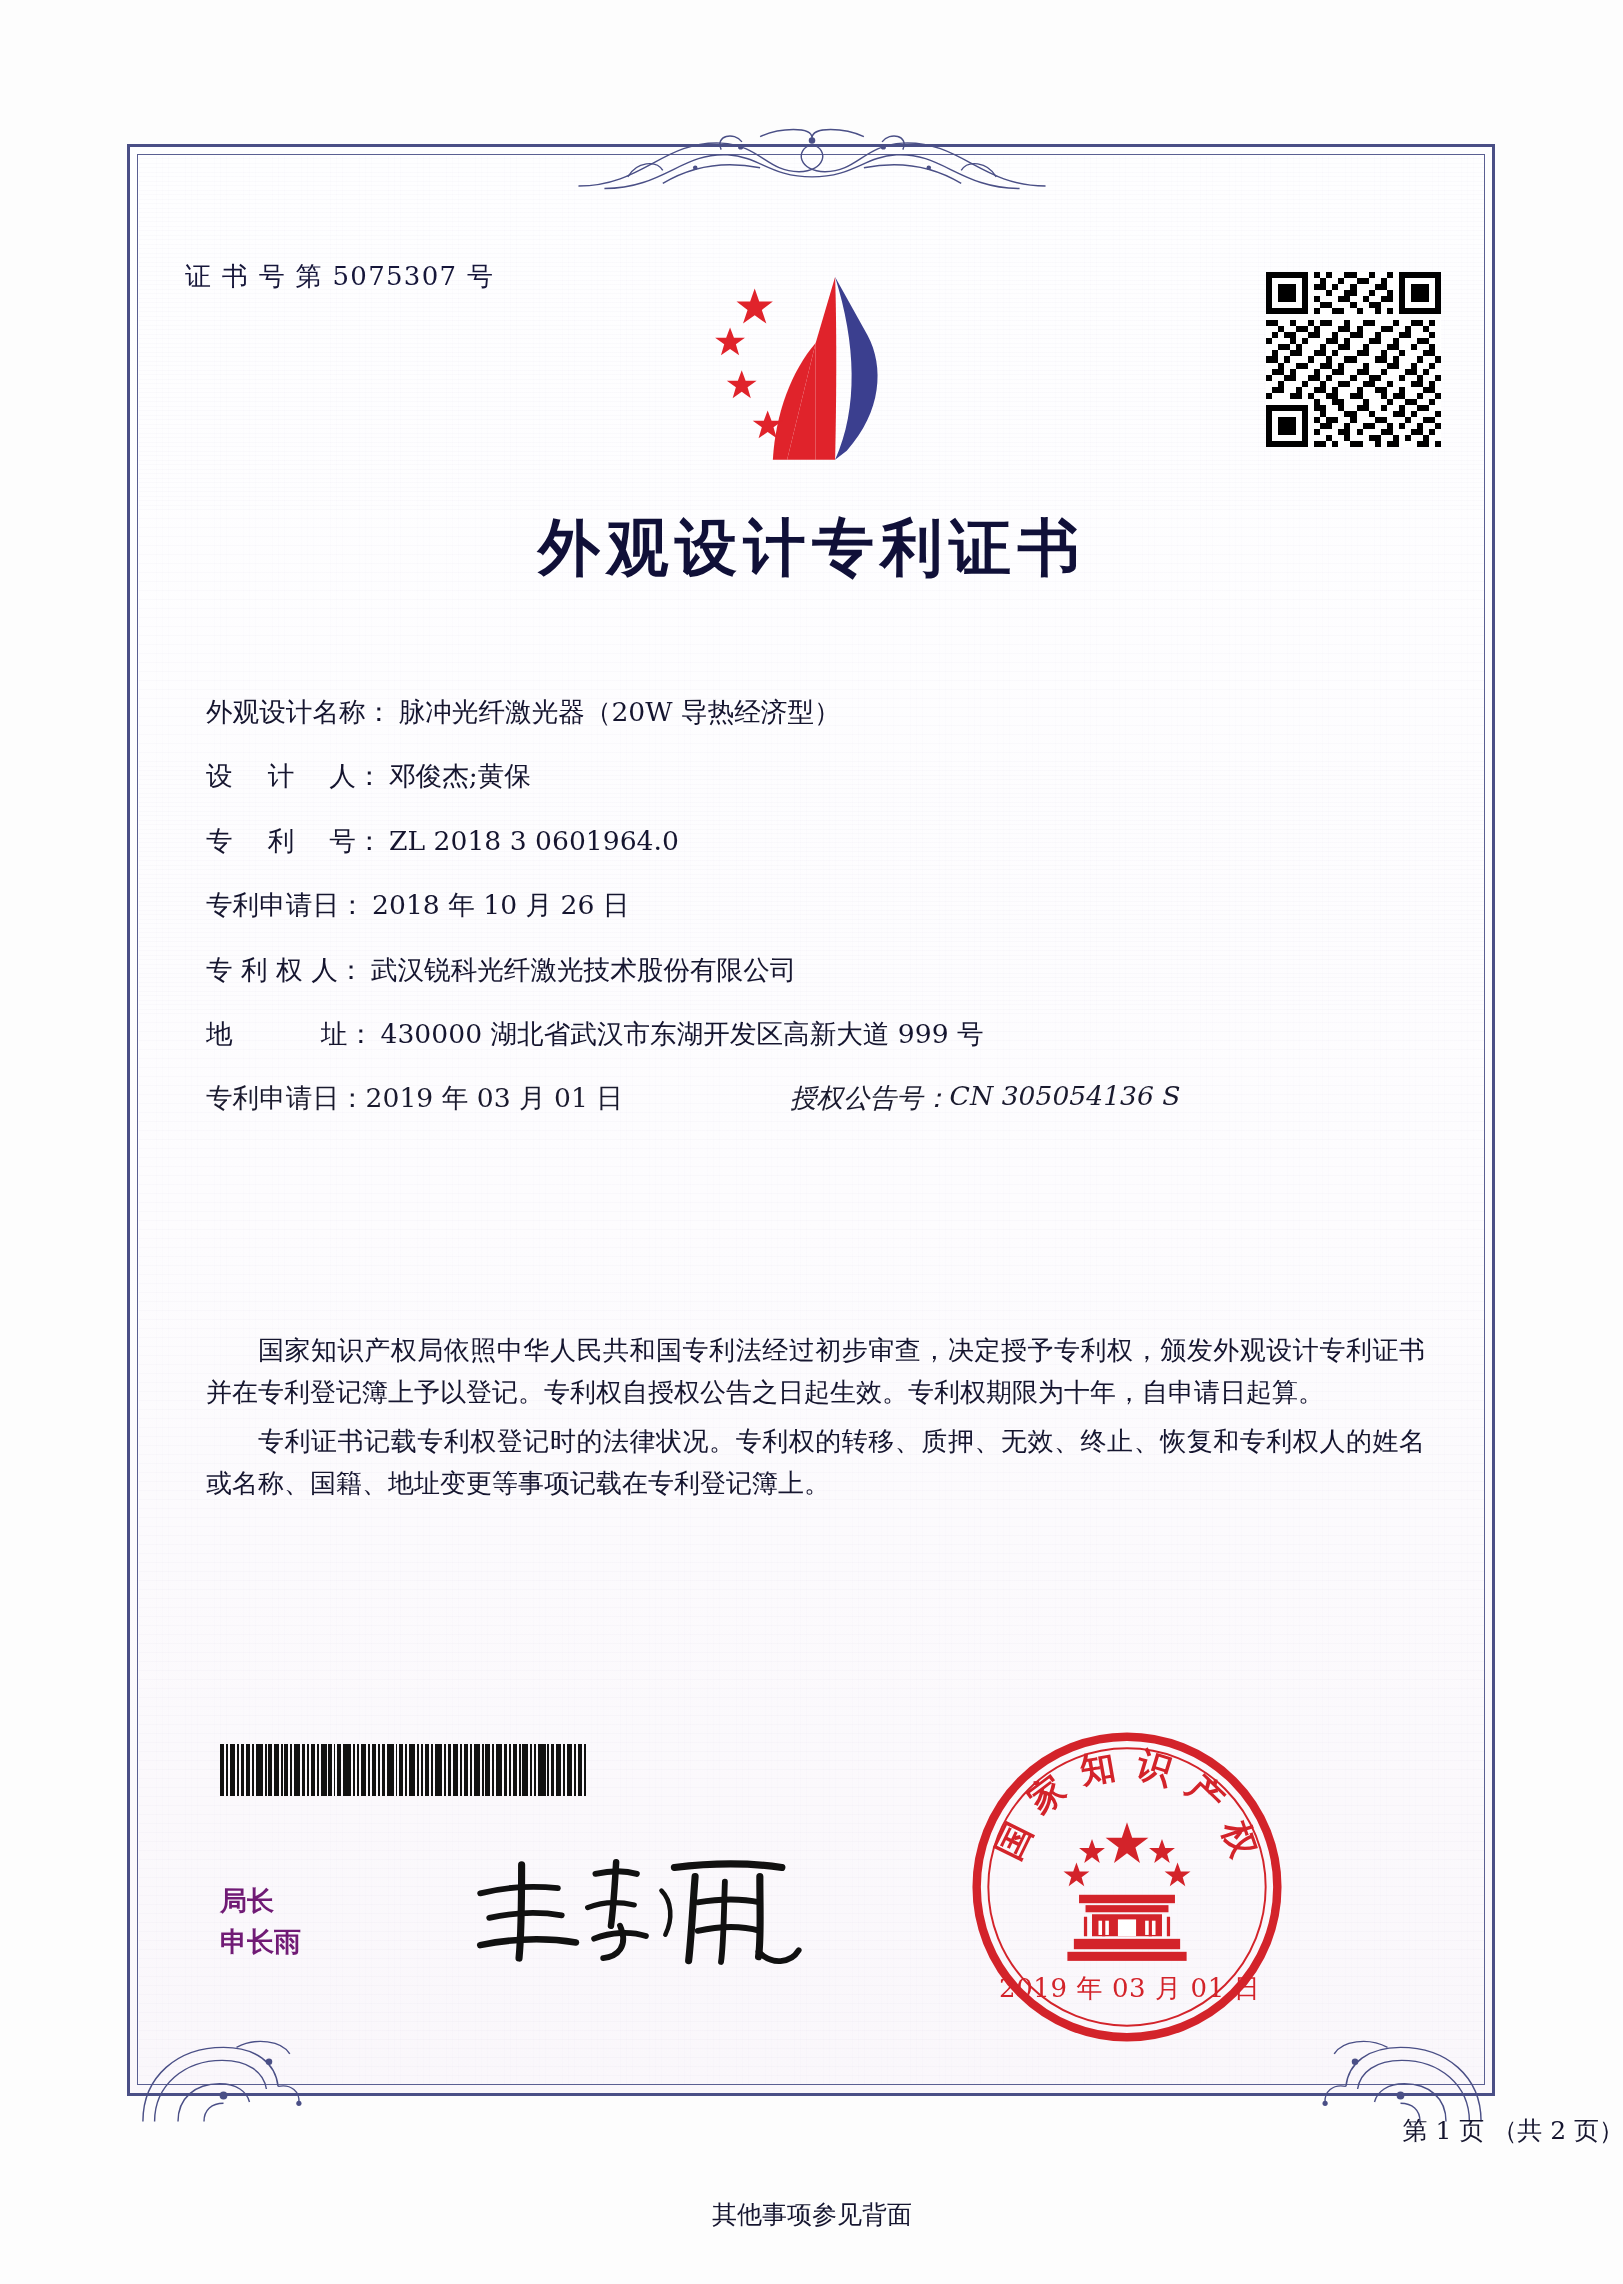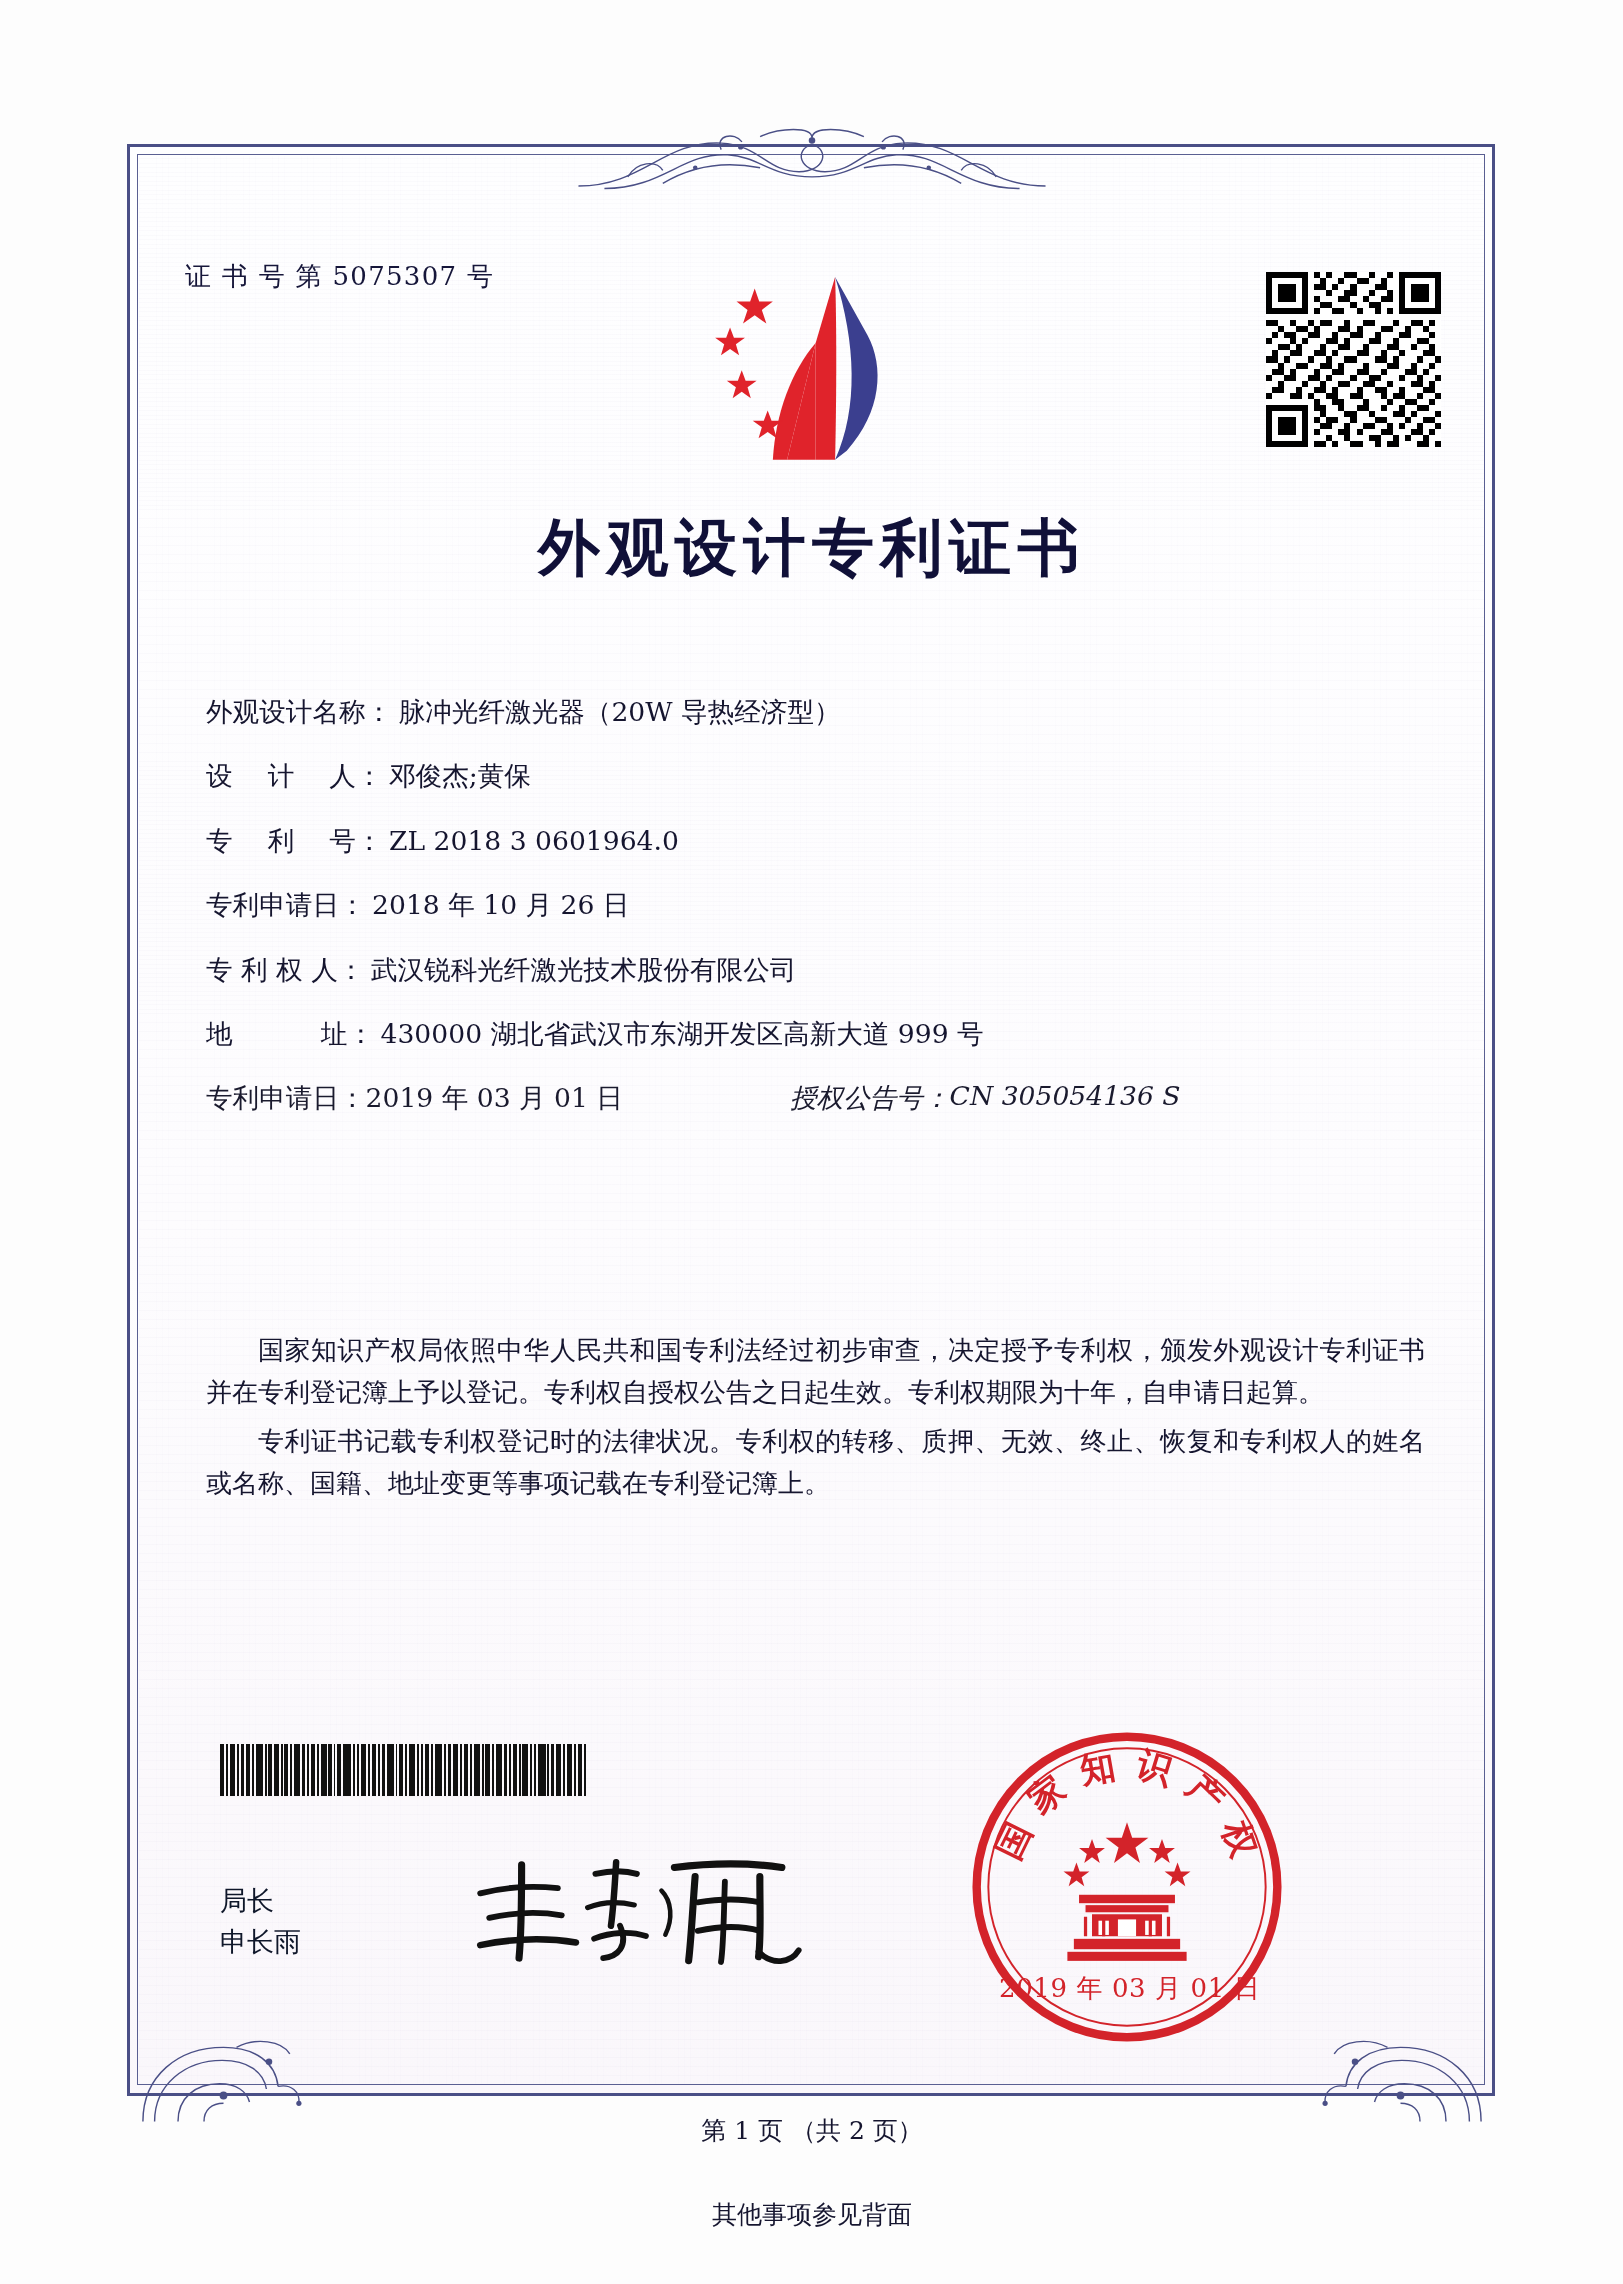--- a/index.html
+++ b/index.html
@@ -157,22 +157,22 @@
   }
   .barcode i { display: block; height: 100%; background: #111; margin-right: 1.9px; }
 
   
   .sig-label {
     position: absolute;
     left: 220px; top: 1881px;
     font-size: 27px;
     line-height: 1.5;
     font-family: "DejaVu Serif", serif;
-    font-weight: normal;
-    color: #0f172a;
+    font-weight: bold;
+    color: #701a75;
   }
   .sig-handwrite {
     position: absolute;
     left: 467px; top: 1848px;
     width: 363px; height: 123px;
   }
 
   
   .seal {
     position: absolute;
@@ -185,21 +185,21 @@
     font-size: 26px;
     color: #d3232a;
     font-family: "DejaVu Serif", serif;
     letter-spacing: 0.6px;
   }
 
   
   .page-num {
     position: absolute;
     left: 0; right: 0; top: 2114px;
-    text-align: center;
+    text-align: right;
     font-size: 25px;
     font-family: "DejaVu Serif", serif;
     color: #15152f;
   }
   .footer-note {
     position: absolute;
     left: 0; right: 0; top: 2198px;
     text-align: center;
     font-size: 25px;
     font-family: Liberation Sans, sans-serif;

